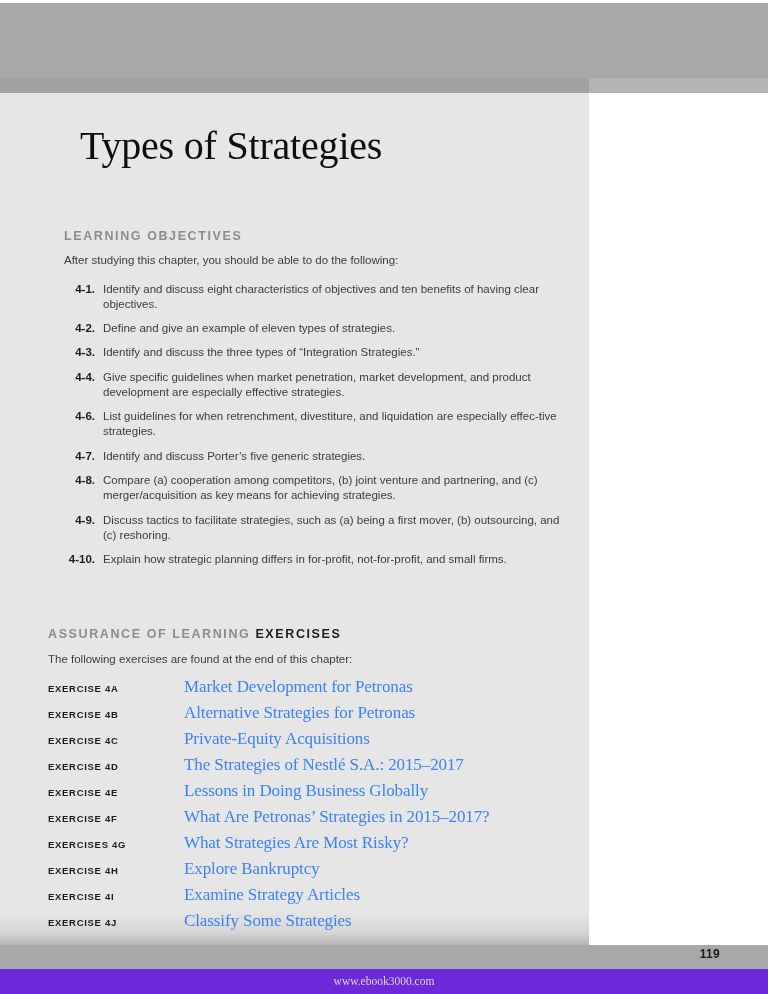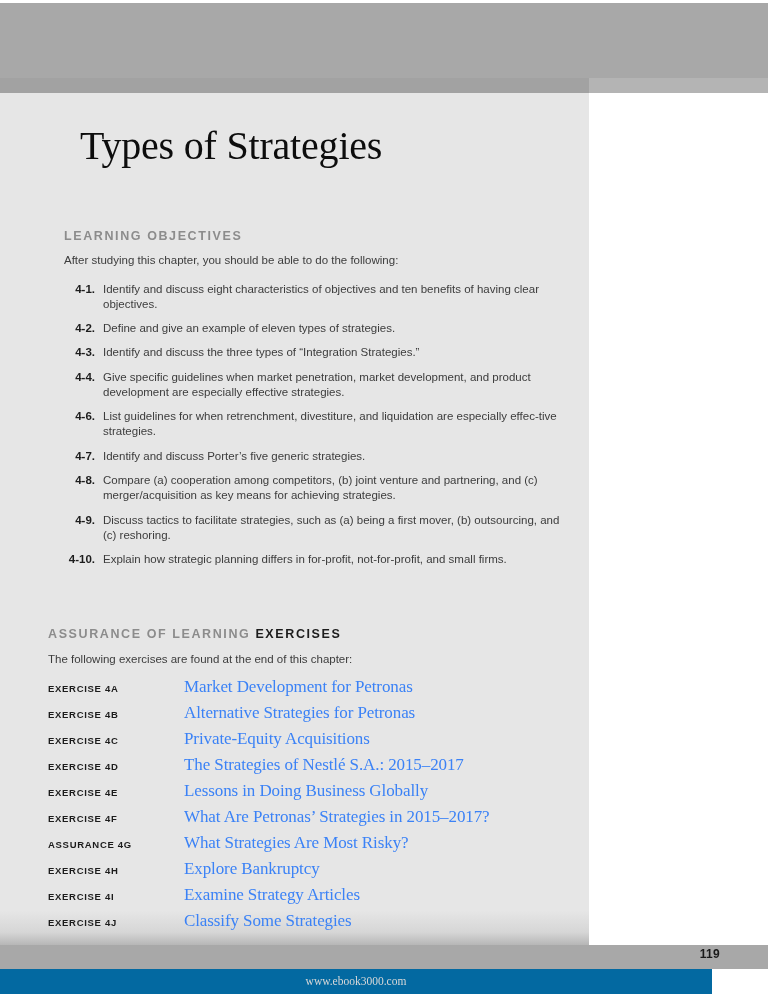--- a/index.html
+++ b/index.html
@@ -99,27 +99,27 @@
   .footer-white {
     position: absolute;
     left: 0; top: 969px;
     width: 768px; height: 25px;
     background: #ffffff;
   }
 
   .watermark {
     position: absolute;
     left: 0; top: 969px;
-    width: 712px; height: 25px;
+    width: 768px; height: 25px;
     line-height: 25px;
     text-align: center;
     font-family: "Liberation Serif", serif;
     font-size: 11.5px;
     color: #9d9d9d;
-    background: #0369a1;
+    background: #6d28d9;
   }
   .watermark span {
     color: #d8d8d8;
   }
 
   
   .chapter-title {
     position: absolute;
     left: 64px; top: 108px;
     font-family: "Liberation Serif", serif;
@@ -328,21 +328,21 @@
       </li>
       <li class="ex-item">
         <span class="ex-label">EXERCISE 4E</span>
         <span class="ex-title">Lessons in Doing Business Globally</span>
       </li>
       <li class="ex-item">
         <span class="ex-label">EXERCISE 4F</span>
         <span class="ex-title">What Are Petronas’ Strategies in 2015–2017?</span>
       </li>
       <li class="ex-item">
-        <span class="ex-label">ASSURANCE 4G</span>
+        <span class="ex-label">EXERCISES 4G</span>
         <span class="ex-title">What Strategies Are Most Risky?</span>
       </li>
       <li class="ex-item">
         <span class="ex-label">EXERCISE 4H</span>
         <span class="ex-title">Explore Bankruptcy</span>
       </li>
       <li class="ex-item">
         <span class="ex-label">EXERCISE 4I</span>
         <span class="ex-title">Examine Strategy Articles</span>
       </li>

